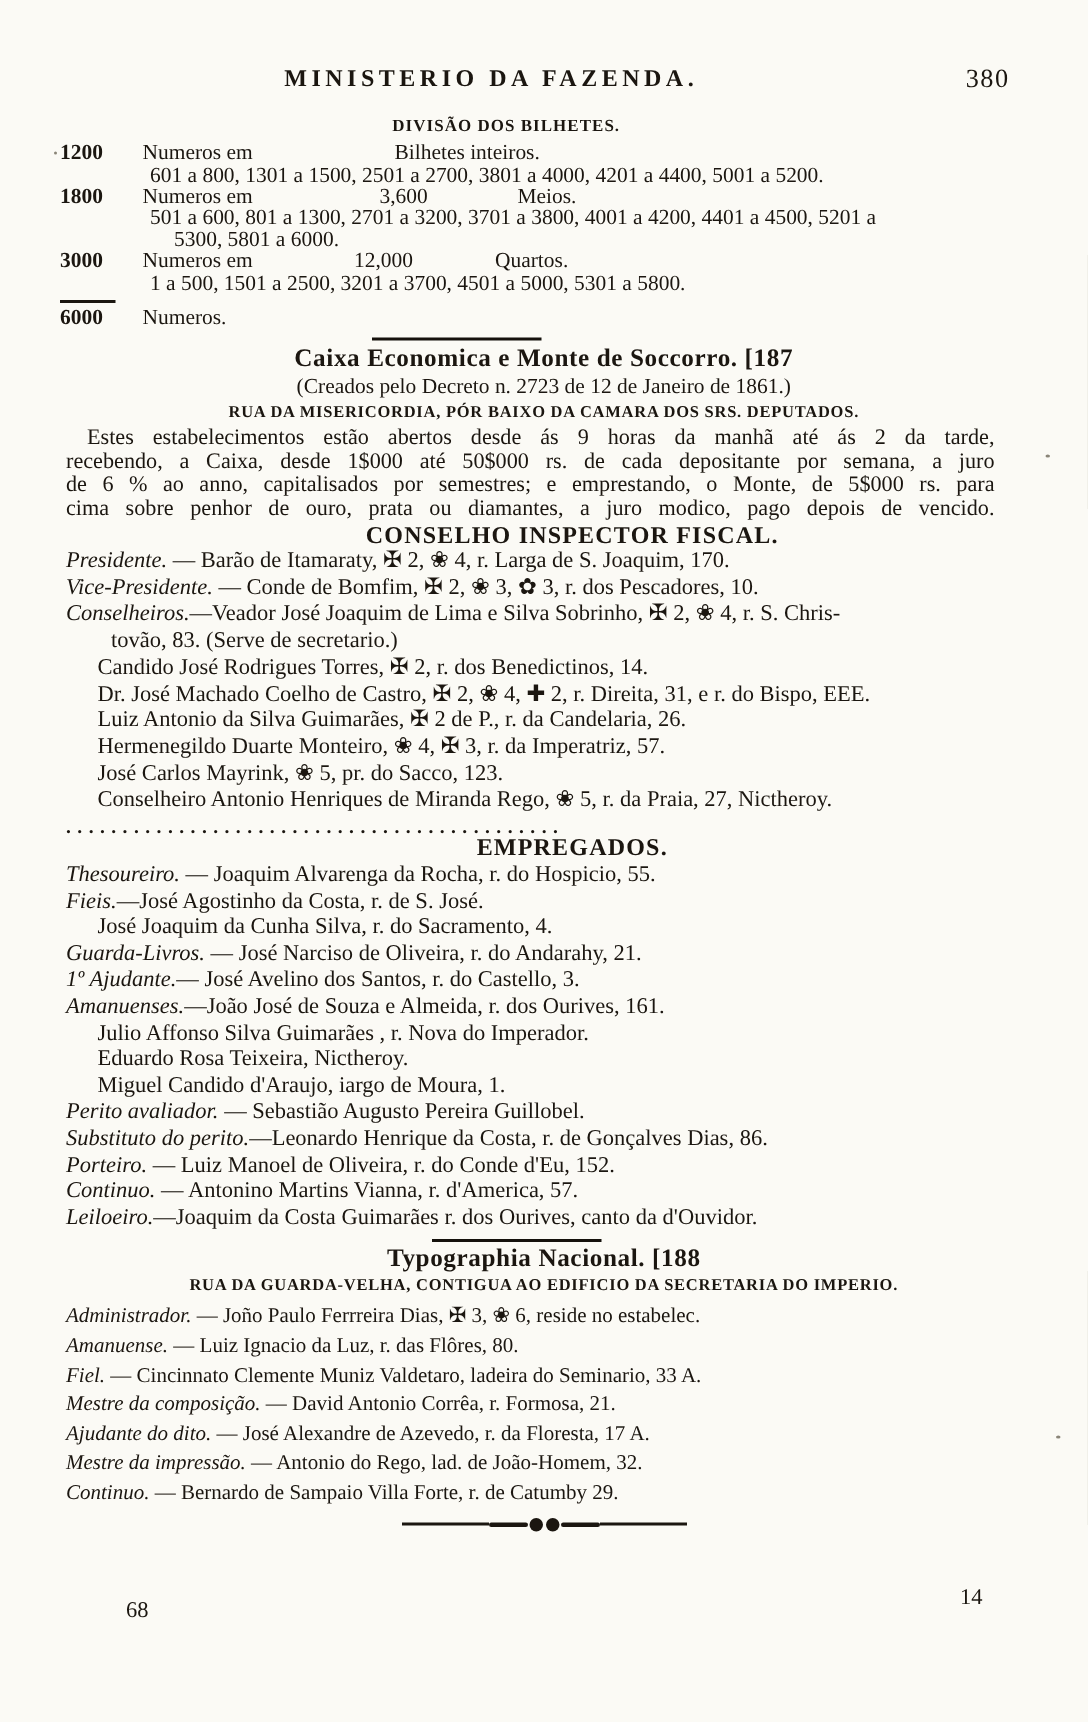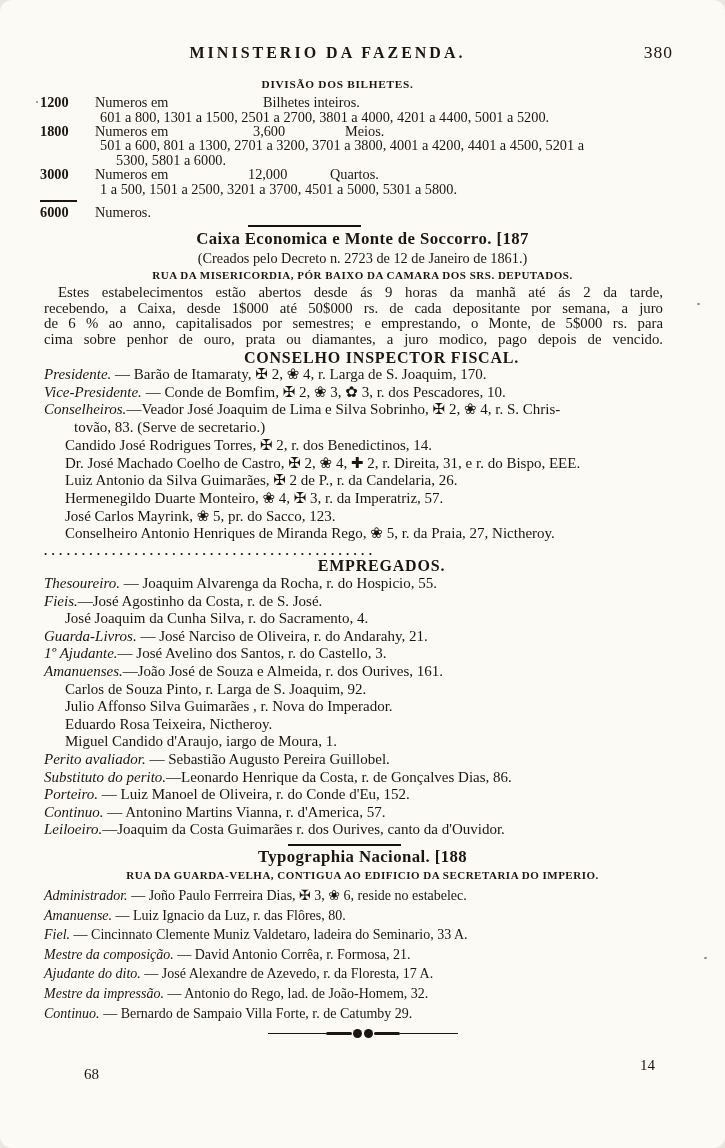--- a/index.html
+++ b/index.html
@@ -1,36 +1,36 @@
 <!DOCTYPE html>
 <html><head>
 <meta charset="utf-8">
 <style>
   html,body{margin:0;padding:0;background:#e9e7e0;}
   .page{
     position:relative;width:725px;height:1148px;background:#fbfaf5;
     color:#1b1610;font-family:"Liberation Serif","DejaVu Serif","DejaVu Sans",serif;
-    overflow:hidden;margin:0 auto;border-radius:12px;
+    overflow:hidden;margin:0 auto;
   }
   
   .hdr{position:relative;padding-top:44px;height:22px;}
   .hdr-title{display:block;text-align:center;margin-right:70px;font-weight:bold;
     font-size:16px;letter-spacing:3px;}
   .pagenum{position:absolute;top:42px;right:52px;font-size:17.5px;letter-spacing:1px;}
   
   .bil{font-size:14.3px;line-height:14.3px;}
   .bil-head{margin-top:11px;text-align:center;margin-right:50px;
     font-size:11.3px;font-weight:bold;letter-spacing:0.7px;}
   .bilrow{position:relative;height:14.4px;}
   .bilrow .count{position:absolute;left:40px;font-weight:bold;}
   .bilrow .nl{position:absolute;left:95px;}
   .r1 .type{position:absolute;left:263px;}
   .r2 .qty{position:absolute;left:253px;}
   .r2 .type{position:absolute;left:345px;}
-  .r3 .qty{position:absolute;left:248px;}
+  .r3 .qty{position:absolute;left:236px;}
   .r3 .type{position:absolute;left:330px;}
   .range{padding-left:100px;height:14.4px;}
   .range.deep{padding-left:116px;}
   .totrow{margin-top:9px;}
   .totrule{position:absolute;left:40px;top:-5px;width:37px;border-top:2px solid #1b1610;}
   .rows-start{margin-top:4px;}
   
   .secdiv{height:0;border-top:2.3px solid #15110c;width:113px;}
   .div1{margin:6px 0 2px 248px;}
   .div2{margin:5px 0 1px 288px;}
@@ -144,21 +144,20 @@
 
     <div class="sc">EMPREGADOS.</div>
 
     <div class="entries emp mt3">
       <div class="entry"><span class="lbl">Thesoureiro.</span><span> — Joaquim Alvarenga da Rocha, r. do Hospicio, 55.</span></div>
       <div class="entry"><span class="lbl">Fieis.</span><span>—José Agostinho da Costa, r. de S. José.</span></div>
       <div class="entry sub"><span>José Joaquim da Cunha Silva, r. do Sacramento, 4.</span></div>
       <div class="entry"><span class="lbl">Guarda-Livros.</span><span> — José Narciso de Oliveira, r. do Andarahy, 21.</span></div>
       <div class="entry"><span class="lbl">1º Ajudante.</span><span>— José Avelino dos Santos, r. do Castello, 3.</span></div>
       <div class="entry"><span class="lbl">Amanuenses.</span><span>—João José de Souza e Almeida, r. dos Ourives, 161.</span></div>
-      <div class="entry sub"><span>Carlos de Souza Pinto, r. Larga de S. Joaquim, 92.</span></div>
       <div class="entry sub"><span>Julio Affonso Silva Guimarães , r. Nova do Imperador.</span></div>
       <div class="entry sub"><span>Eduardo Rosa Teixeira, Nictheroy.</span></div>
       <div class="entry sub"><span>Miguel Candido d'Araujo, iargo de Moura, 1.</span></div>
       <div class="entry"><span class="lbl">Perito avaliador.</span><span> — Sebastião Augusto Pereira Guillobel.</span></div>
       <div class="entry"><span class="lbl">Substituto do perito.</span><span>—Leonardo Henrique da Costa, r. de Gonçalves Dias, 86.</span></div>
       <div class="entry"><span class="lbl">Porteiro.</span><span> — Luiz Manoel de Oliveira, r. do Conde d'Eu, 152.</span></div>
       <div class="entry"><span class="lbl">Continuo.</span><span> — Antonino Martins Vianna, r. d'America, 57.</span></div>
       <div class="entry"><span class="lbl">Leiloeiro.</span><span>—Joaquim da Costa Guimarães r. dos Ourives, canto da d'Ouvidor.</span></div>
     </div>
   </div>

